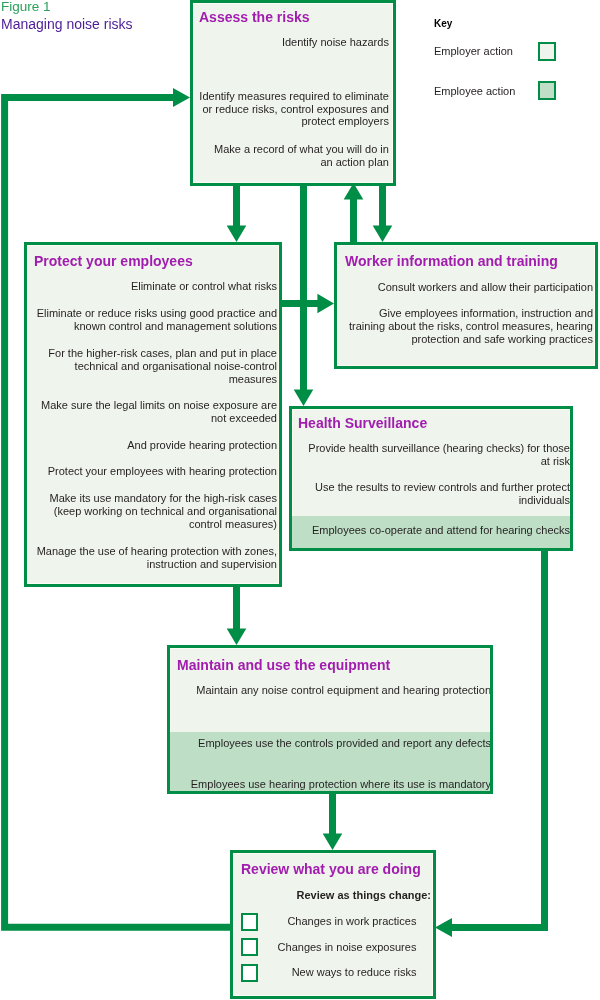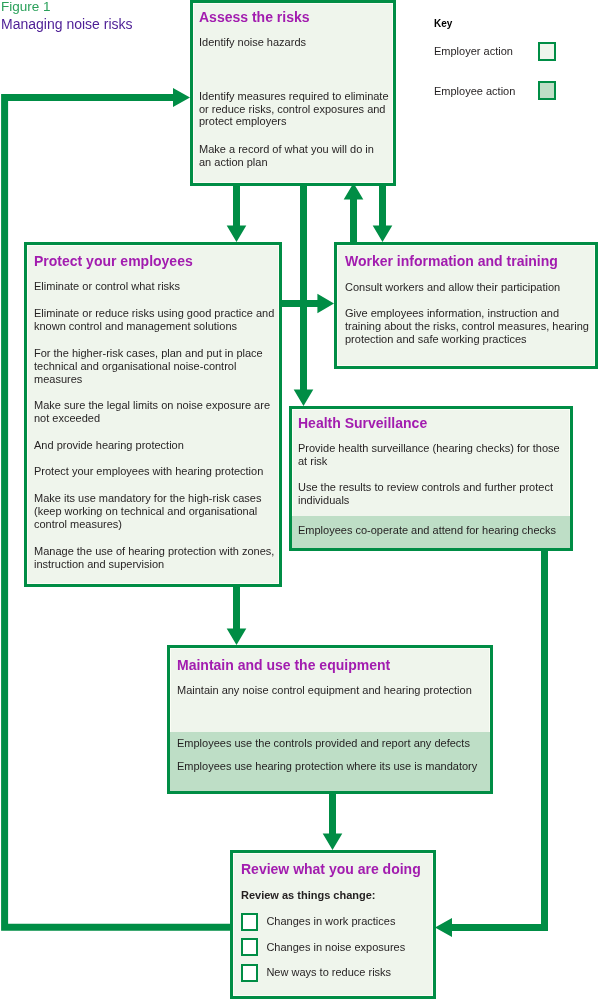--- a/index.html
+++ b/index.html
@@ -1,19 +1,19 @@
 <!DOCTYPE html>
 <html><head>
 <meta charset="utf-8">
 <title>Figure 1 Managing noise risks</title>
 <style>
   html,body{margin:0;padding:0;background:#ffffff;}
   body{width:600px;height:1000px;position:relative;overflow:hidden;
        font-family:"Liberation Sans",sans-serif;color:#231f20;}
-  .stage{position:absolute;left:0;top:0;width:600px;height:740px;}
+  .stage{position:absolute;left:0;top:0;width:600px;height:740px;text-align:right;}
   svg.arrows{position:absolute;left:0;top:0;width:600px;height:1000px;overflow:visible;z-index:1;}
   .box{position:absolute;border:3px solid #008d45;box-sizing:border-box;
        background:#eff5ec;z-index:2;overflow:hidden;}
   .inset{position:absolute;left:0;top:0;right:0;bottom:0;pointer-events:none;
        box-shadow:inset 0 0 0 1px #fbfdf5;z-index:0;}
   .hd{position:absolute;z-index:4;font-size:14px;font-weight:bold;color:#a21caf;line-height:14px;
       white-space:nowrap;}
   .row{position:absolute;z-index:4;font-size:11px;line-height:12.9px;color:#231f20;}
   .shade{position:absolute;background:#bedec6;z-index:1;}
   #fig-label{position:absolute;left:1px;top:0px;font-size:13.5px;color:#2aa05a;line-height:14px;}
@@ -100,21 +100,21 @@
     <div class="row employer-action" style="left:6px;top:32.7px;width:272px;">Provide health surveillance (hearing checks) for those at risk</div>
     <div class="row employer-action" style="left:6px;top:72.0px;width:272px;">Use the results to review controls and further protect individuals</div>
     <div class="row employee-action" style="left:6px;top:114.5px;width:272px;">Employees co-operate and attend for hearing checks</div>
   </div>
   <div class="box" style="left:167px;top:645px;width:326px;height:149px;">
     <div class="inset"></div>
     <div class="shade" style="left:-3px;top:84.0px;right:-3px;bottom:0px;"></div>
     <div class="hd" style="left:7px;top:9.7px;">Maintain and use the equipment</div>
     <div class="row employer-action" style="left:7px;top:36.1px;width:314px;">Maintain any noise control equipment and hearing protection</div>
     <div class="row employee-action" style="left:7px;top:88.5px;width:314px;">Employees use the controls provided and report any defects</div>
-    <div class="row employee-action" style="left:7px;top:112px;width:314px;">Employees use hearing protection where its use is mandatory</div>
+    <div class="row employee-action" style="left:7px;top:130px;width:314px;">Employees use hearing protection where its use is mandatory</div>
   </div>
   <div class="box" style="left:230px;top:850px;width:206px;height:149px;">
     <div class="inset"></div>
     <div class="hd" style="left:8px;top:8.7px;">Review what you are doing</div>
     <div class="row" style="font-weight:bold;left:8px;top:35.8px;width:190px;">Review as things change:</div>
     <div class="chk" style="left:8px;top:59.8px;"></div>
     <div class="row" style="left:33.4px;top:62.1px;width:150px;">Changes in work practices</div>
     <div class="chk" style="left:8px;top:85.2px;"></div>
     <div class="row" style="left:33.4px;top:87.5px;width:150px;">Changes in noise exposures</div>
     <div class="chk" style="left:8px;top:110.6px;"></div>

